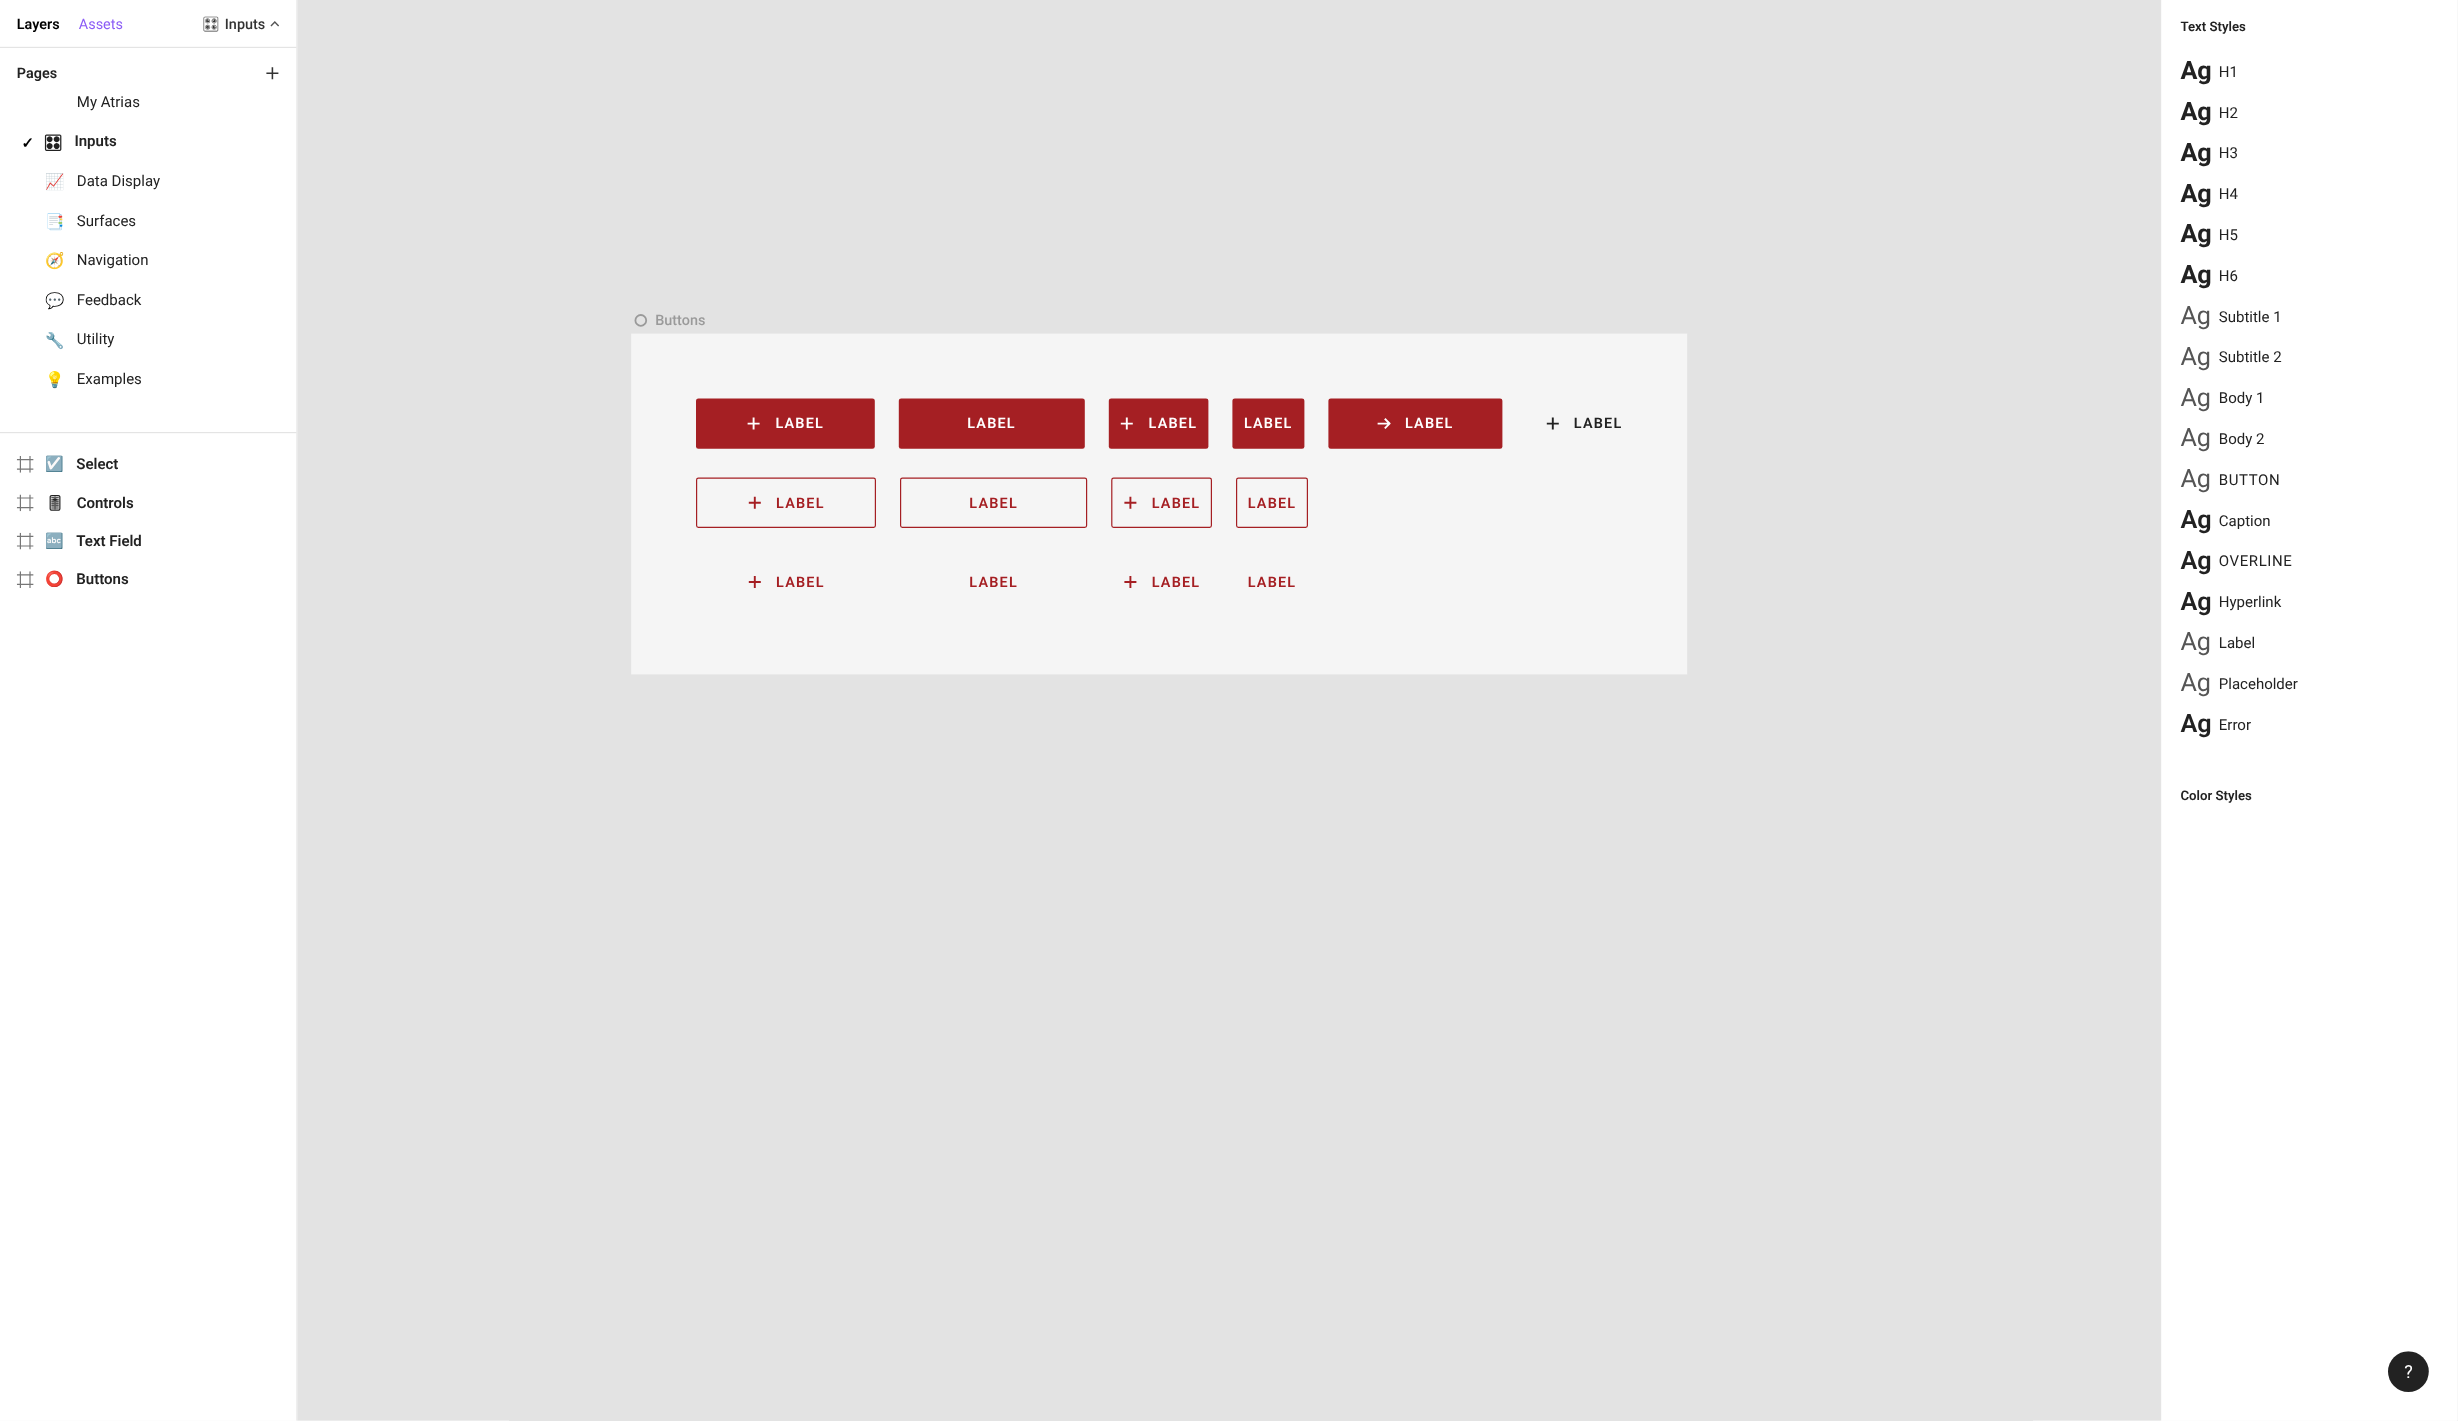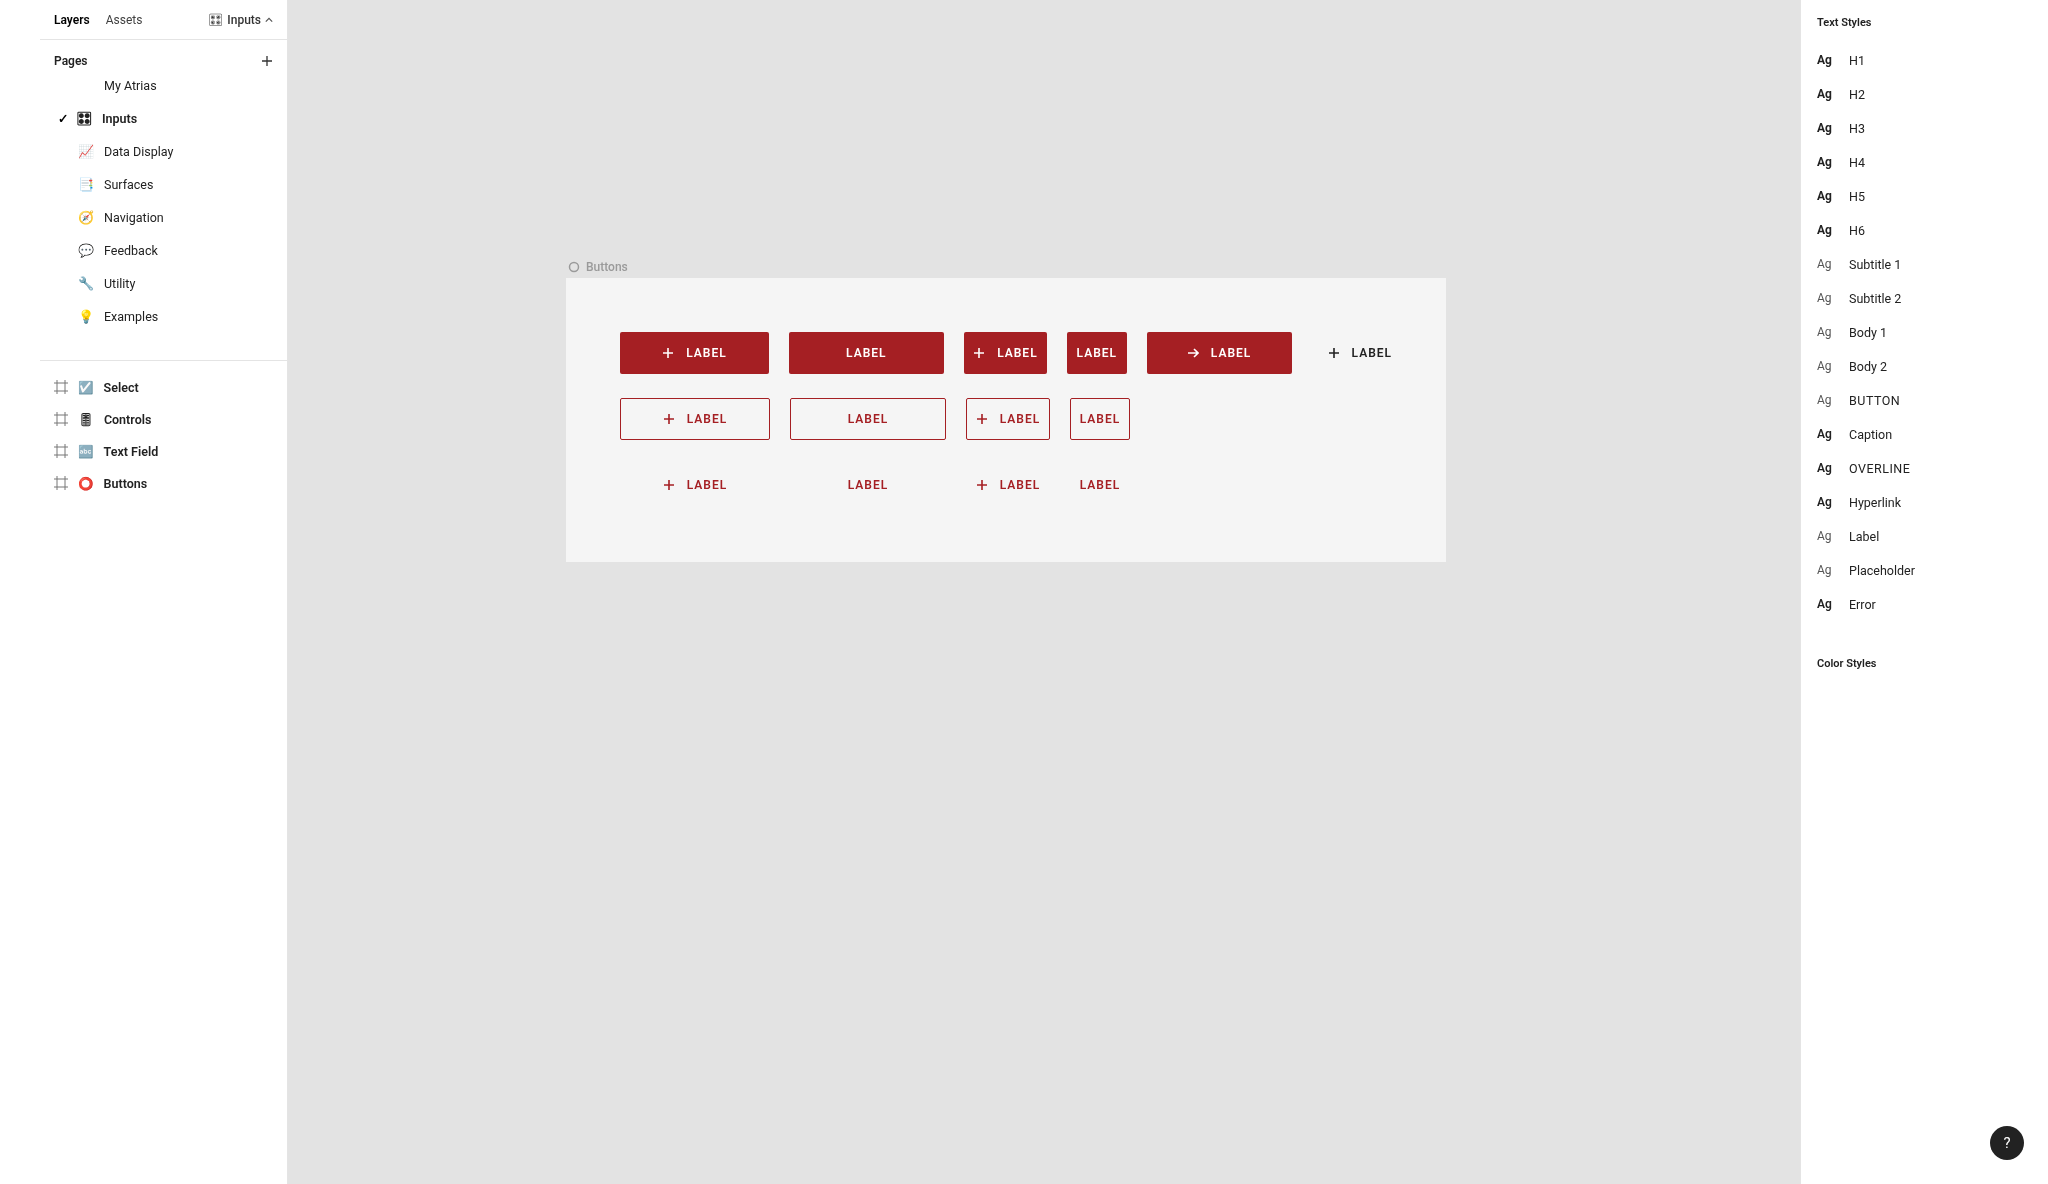--- a/index.html
+++ b/index.html
@@ -1,22 +1,22 @@
 <!DOCTYPE html>
 <html><head>
 <meta charset="utf-8">
 <style>
   * { box-sizing: border-box; margin: 0; padding: 0; }
   html, body { width: 100%; height: 100%; font-family: -apple-system, BlinkMacSystemFont, "Segoe UI", Roboto, Helvetica, Arial, sans-serif; font-size: 13px; color: #222; }
   body { display: flex; flex-direction: row; height: 100vh; overflow: hidden; }
 
   
-  .sidebar { width: 248px; flex-shrink: 0; border-right: 1px solid #e4e4e4; background: #fff; display: flex; flex-direction: column; margin-left: 40px; }
+  .sidebar { width: 248px; flex-shrink: 0; border-right: 1px solid #e4e4e4; background: #fff; display: flex; flex-direction: column; }
   .sb-tabs { display: flex; align-items: center; height: 40px; padding: 0 14px; border-bottom: 1px solid #e4e4e4; font-size: 12px; }
-  .sb-tab { margin-right: 16px; color: #404040; cursor: pointer; }
+  .sb-tab { margin-right: 16px; color: #8b5cf6; cursor: pointer; }
   .sb-tab.active { color: #000; font-weight: 600; }
   .sb-tabs-spacer { flex: 1; }
   .sb-page-crumb { display: flex; align-items: center; gap: 4px; color: #333; font-weight: 500; cursor: pointer; }
   .sb-page-crumb .chev { width: 8px; height: 8px; }
 
   .sb-section-header { display: flex; align-items: center; justify-content: space-between; padding: 14px 14px 10px; font-size: 12px; font-weight: 600; gap: 39px; }
   .sb-section-header .plus { width: 12px; height: 12px; cursor: pointer; }
 
   .sb-list { display: flex; flex-direction: column; padding-bottom: 12px; }
   .sb-row { display: flex; align-items: flex-start; height: 33px; padding: 0 14px 0 18px; gap: 10px; cursor: pointer; font-size: 12.5px; }
@@ -46,21 +46,21 @@
   .w-l { width: 150px; }
   .w-m { width: 156px; }
   .w-s { width: 84px; }
   .w-xs{ width: 60px; }
   .w-arrow { width: 146px; }
 
   
   .rightpanel { width: 248px; flex-shrink: 0; border-left: 1px solid #e4e4e4; background: #fff; padding: 12px 16px; overflow-y: auto; }
   .rp-title { font-size: 11px; font-weight: 600; margin: 4px 0 14px; }
   .style-row { display: flex; align-items: center; gap: 10px; height: 34px; cursor: pointer; }
-  .style-row .ag { font-size: 12px; width: 22px; text-align: left; }
+  .style-row .ag { font-size: 21px; width: 22px; text-align: left; }
   .style-row .ag.bold { font-weight: 700; }
   .style-row .ag.regular { font-weight: 400; color: #555; }
   .style-row .ag.semibold { font-weight: 600; }
   .style-row .lbl { font-size: 12.5px; }
   .style-row .lbl.upper { text-transform: uppercase; letter-spacing: 0.5px; }
 
   .color-row { display: flex; align-items: center; gap: 12px; height: 34px; cursor: pointer; }
   .swatch { width: 18px; height: 18px; border-radius: 50%; border: 1px solid #ccc; }
   .swatch.black { background: #000; border-color: #000; }
   .swatch.white { background: #fff; }

